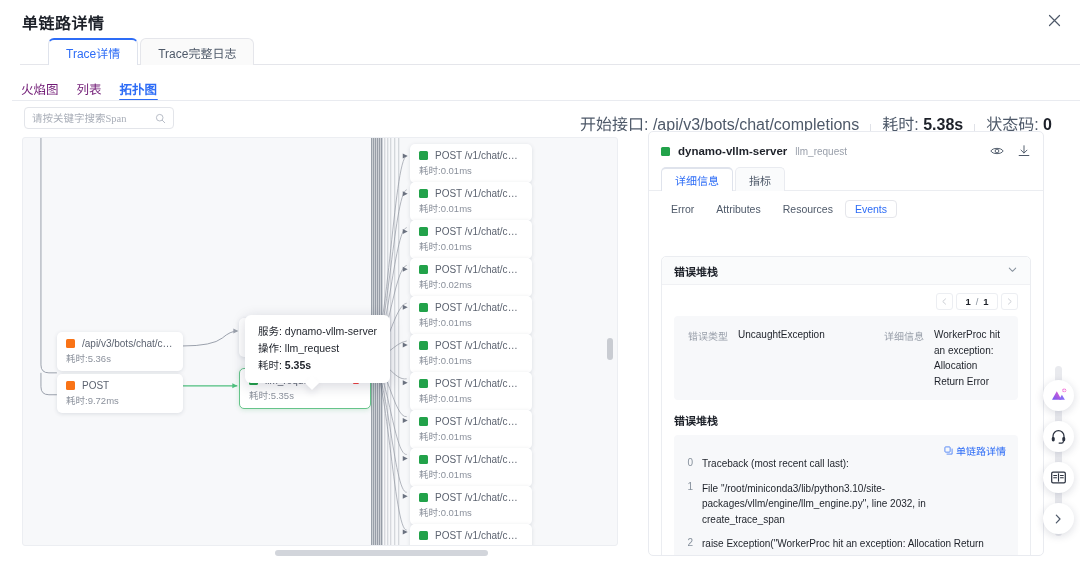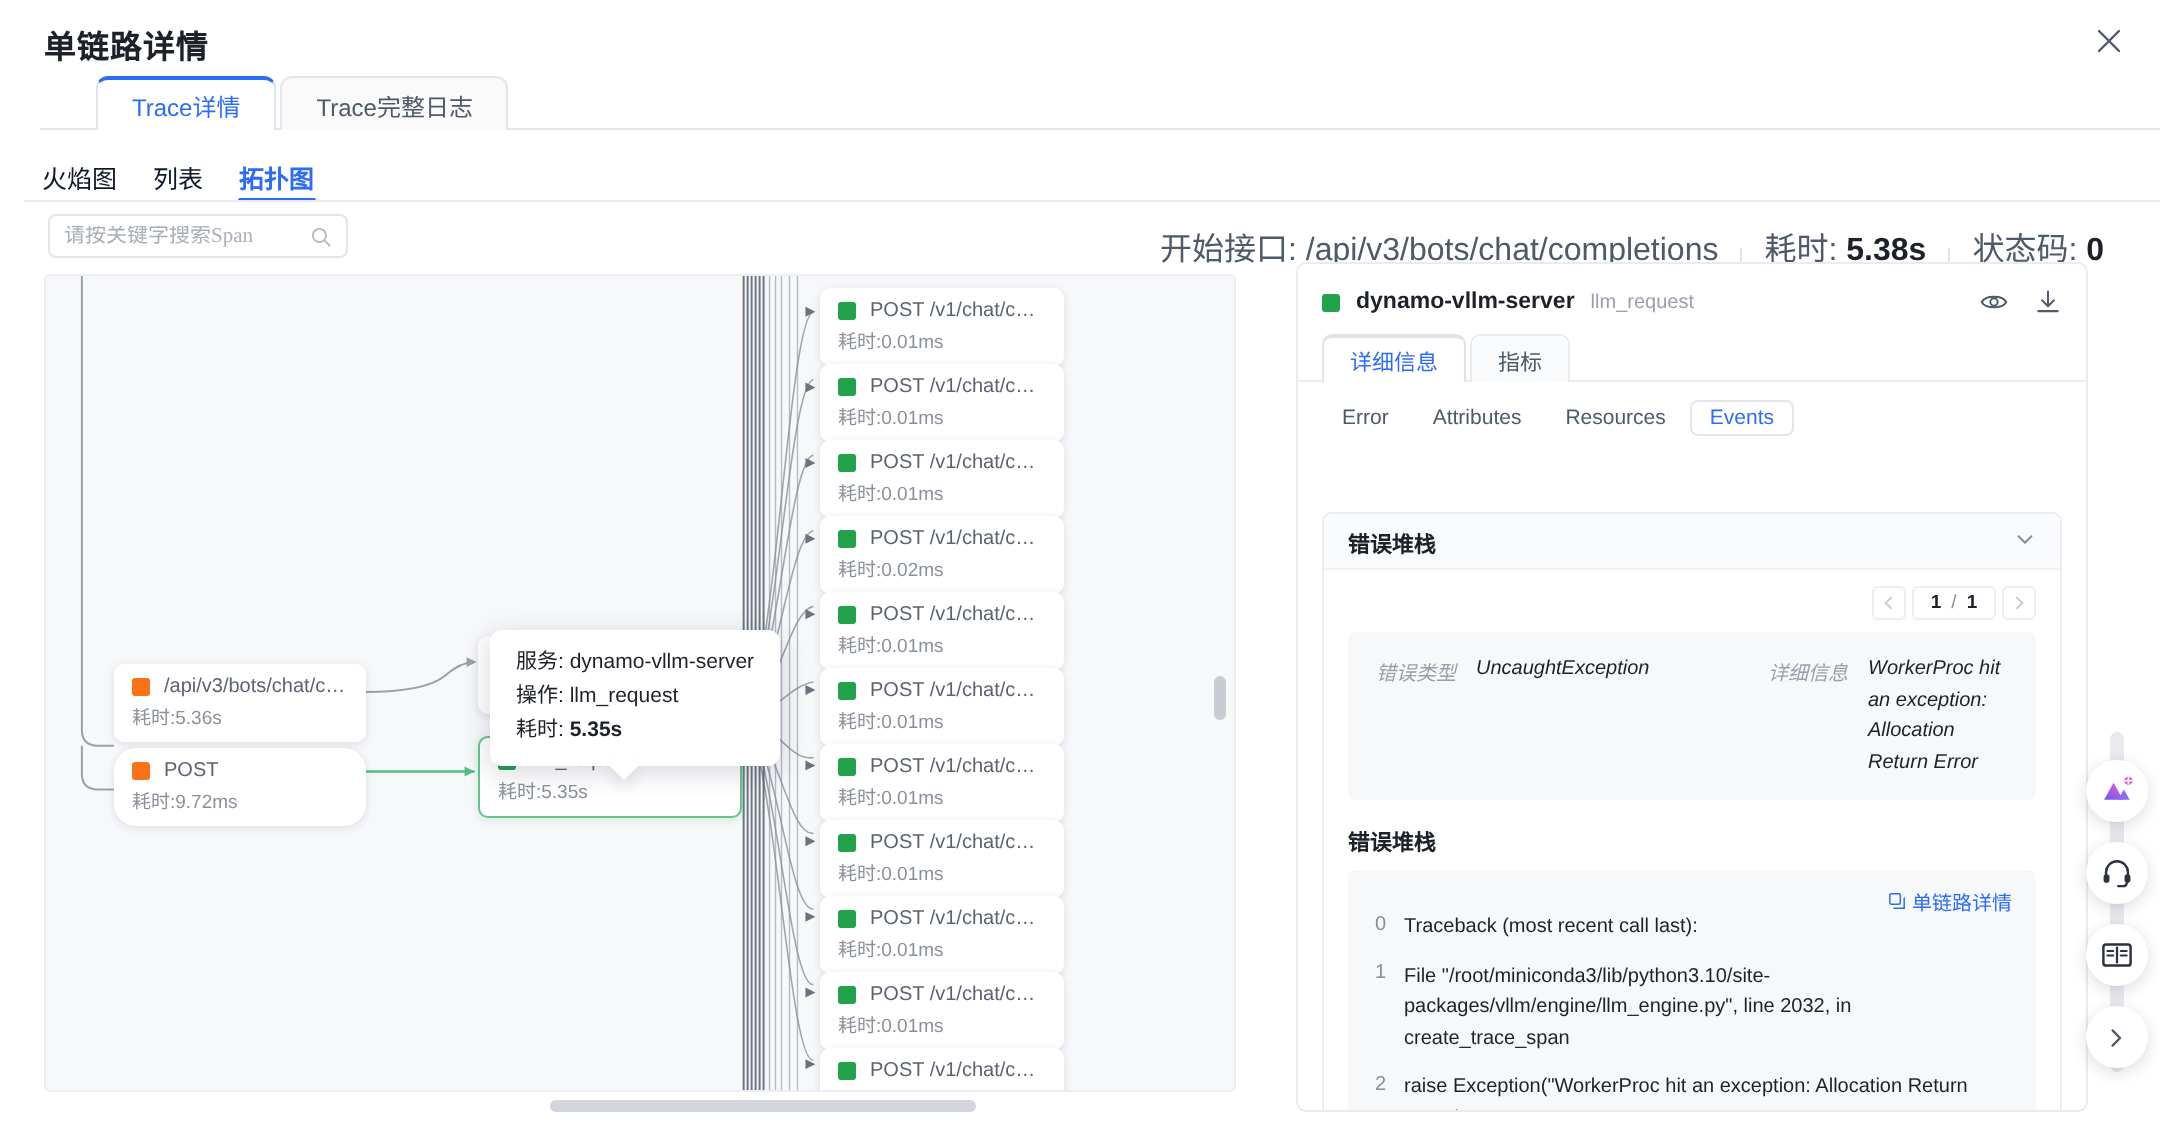--- a/index.html
+++ b/index.html
@@ -53,21 +53,21 @@
 
   
   .sub-tabs{
     position:absolute; left:12px; top:75px; right:0; height:26px;
     display:flex; align-items:center;
   }
   .sub-tabs::after{
     content:""; position:absolute; left:0; right:0; bottom:0; height:1px; background:#e9ebf0;
   }
   .stab{
-    position:relative; font-size:12.5px; color:#0f172a; cursor:pointer;
+    position:relative; font-size:12.5px; color:#701a75; cursor:pointer;
     padding:0 9px; height:26px; display:flex; align-items:center;
   }
   .stab.active{ color:#2d6cf6; font-weight:700; }
   .stab.active::after{
     content:""; position:absolute; left:8px; right:8px; bottom:0; height:2px;
     background:#2d6cf6; border-radius:1px;
   }
 
   
   .search-row{ position:absolute; left:24px; top:107px; }
@@ -219,21 +219,21 @@
     height:17px; min-width:42px; border:1px solid #eceef2; border-radius:3px;
     display:flex; align-items:center; justify-content:center; gap:5px;
     font-size:9.5px; color:#1d2129; font-weight:700; margin:0 3px; background:#fff;
   }
   .pg-num .sl{ color:#86909c; font-weight:400; }
 
   .err-grid{
     background:#f7f8fa; border-radius:4px; padding:11px 14px;
     display:flex; gap:0; align-items:flex-start;
   }
-  .eg-cell{ display:flex; gap:10px; align-items:flex-start;font-style:italic; }
+  .eg-cell{ display:flex; gap:10px; align-items:flex-start; }
   .eg-k{ font-size:10px; color:#9aa0ab; white-space:nowrap; padding-top:1px; }
   .eg-v{ font-size:10px; color:#1d2129; line-height:1.55; }
   .eg-c1{ width:196px; }
   .eg-c2{ flex:1; }
   .eg-v.wrap{ max-width:128px; }
 
   .stack-title{ font-size:11px; font-weight:700; color:#1d2129; margin:12px 0 7px 0; }
   .stack-box{ background:#f7f8fa; border-radius:4px; padding:9px 12px 11px 12px; position:relative; }
   .copy-link{
     position:absolute; right:12px; top:8px; font-size:10px; color:#2d6cf6;
@@ -362,21 +362,21 @@
         </svg>
 
         <div class="gnode" style="left:34px; top:194px; width:126px;">
           <div class="ln1">
             <span class="sq orange"></span>
             <span class="nm">/api/v3/bots/chat/completions</span>
           </div>
           <div class="dur">耗时:5.36s</div>
         </div>
 
-        <div class="gnode" style="left:34px; top:236px; width:126px;border-radius:11px;">
+        <div class="gnode" style="left:34px; top:236px; width:126px;">
           <div class="ln1">
             <span class="sq orange"></span>
             <span class="nm">POST</span>
           </div>
           <div class="dur">耗时:9.72ms</div>
         </div>
 
         <div class="gnode" style="left:216px; top:180px; width:132px;">
           <div class="ln1">
             <span class="sq green"></span>

